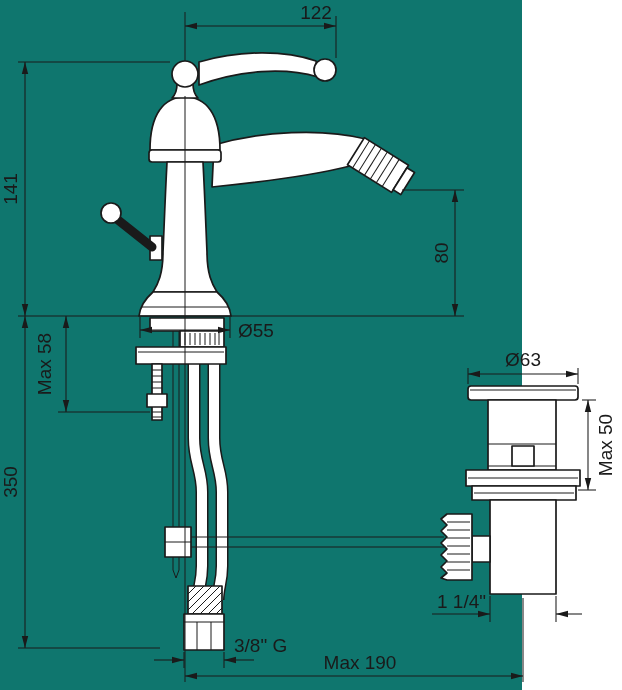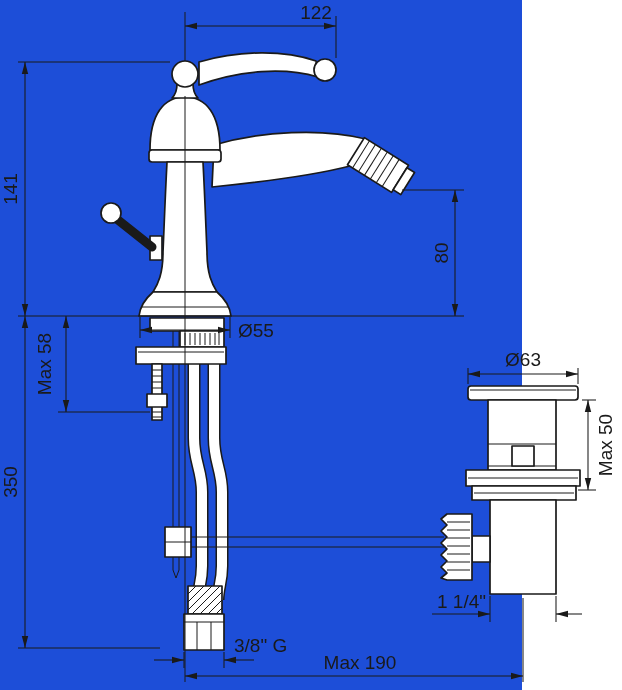--- a/index.html
+++ b/index.html
@@ -1,16 +1,16 @@
 <!DOCTYPE html>
 <html><head>
 <meta charset="utf-8">
 <style>
   html,body{margin:0;padding:0;background:#ffffff;}
-  .stage{width:522px;height:690px;position:relative;background:#1d4ed8;}
+  .stage{width:522px;height:690px;position:relative;background:#0f766e;}
   svg{display:block;}
   svg text{font-family:"Liberation Sans","DejaVu Sans",sans-serif;font-size:19px;fill:#1a1a1a;}
   .art{stroke:#1a1a1a;stroke-width:1.7;fill:#ffffff;stroke-linejoin:round;stroke-linecap:round;}
   .art-thin{stroke:#1a1a1a;stroke-width:1;fill:none;}
   .hose-outer{stroke:#1a1a1a;stroke-width:13;fill:none;}
   .hose-inner{stroke:#ffffff;stroke-width:10;fill:none;}
   .dim{stroke:#1a1a1a;stroke-width:1.05;fill:none;}
   .cline{stroke:#1a1a1a;stroke-width:1;fill:none;}
   .hatch{stroke:#1a1a1a;stroke-width:1;fill:none;}
   .thick-arm{stroke:#1a1a1a;stroke-width:9;stroke-linecap:round;fill:none;}

